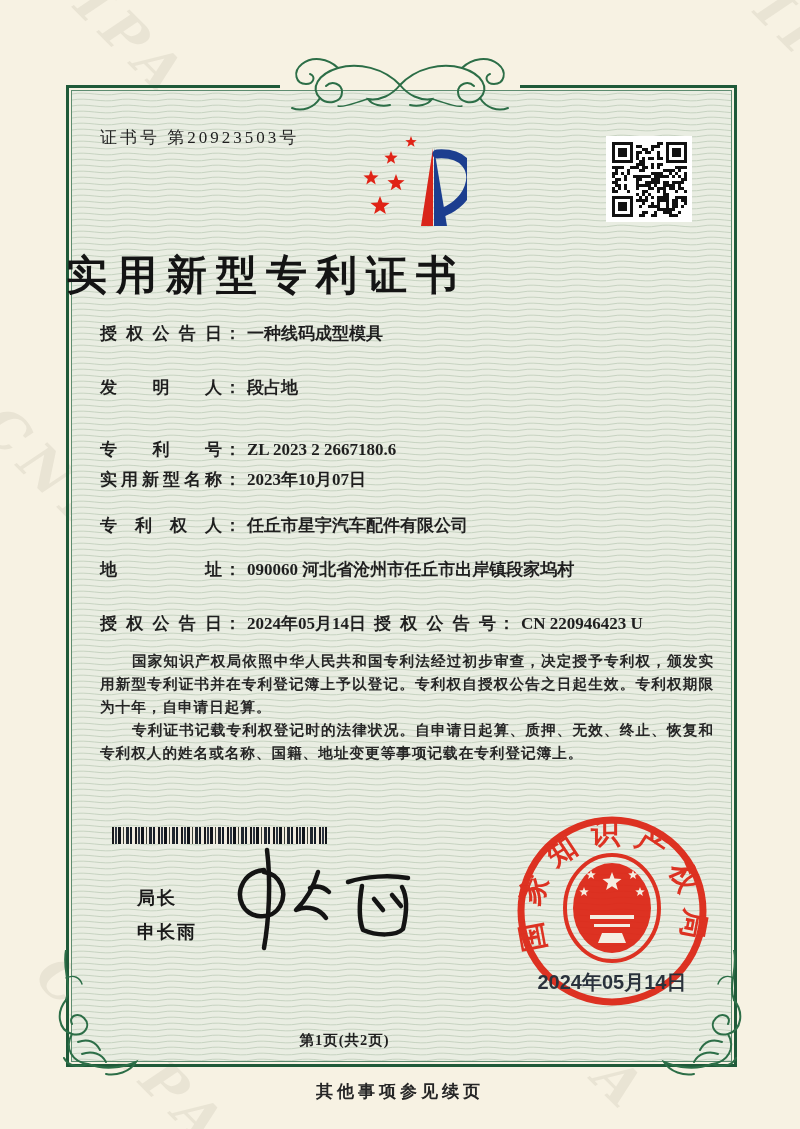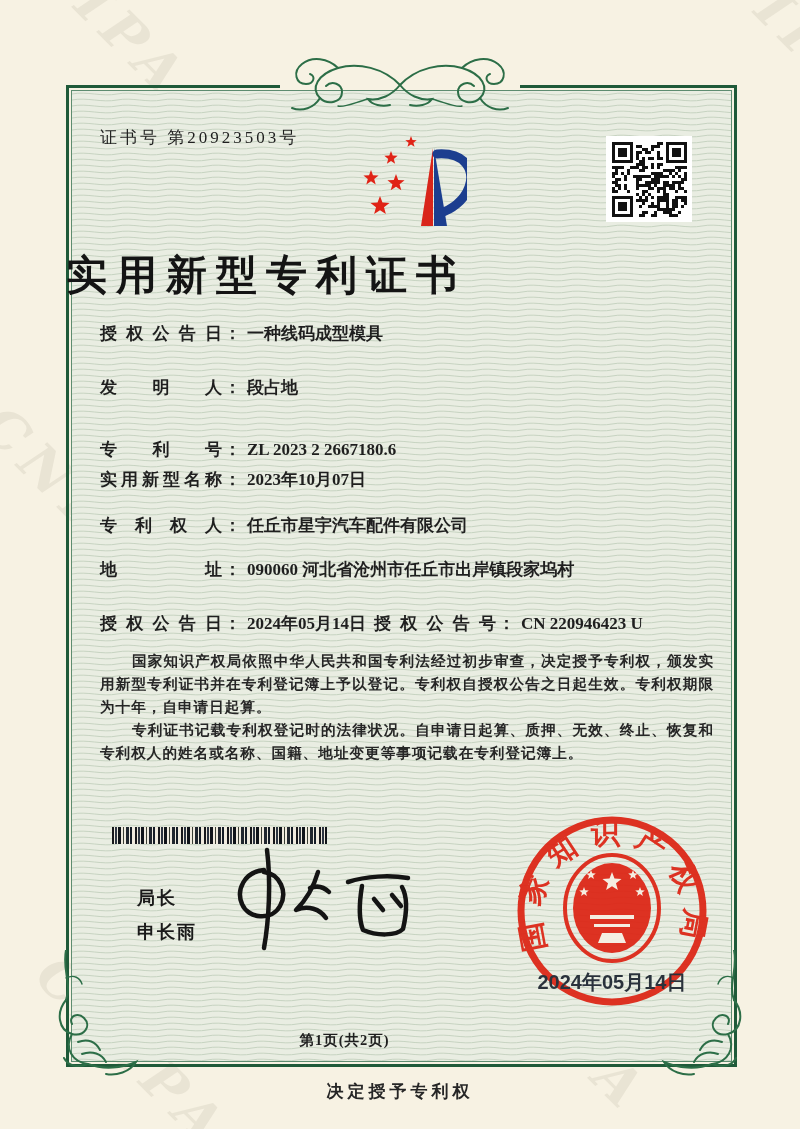--- a/index.html
+++ b/index.html
@@ -405,13 +405,13 @@
       <rect x="77" y="103" width="44" height="4" fill="#f6efe2"></rect>
       <rect x="81" y="112" width="36" height="3" fill="#f6efe2"></rect>
       <polygon points="89,121 109,121 113,131 85,131" fill="#f6efe2"></polygon>
     </g>
     <text x="99" y="177" text-anchor="middle" font-size="20" font-weight="bold" fill="#1c2430" font-family="'Liberation Sans',sans-serif" id="seal-date-text">2024年05月14日</text>
   </svg>
 
   <div class="pageinfo">第1页(共2页)</div>
 </div>
 
-<div class="footnote">决定授予专利权</div>
+<div class="footnote">其他事项参见续页</div>
 
 </body></html>

